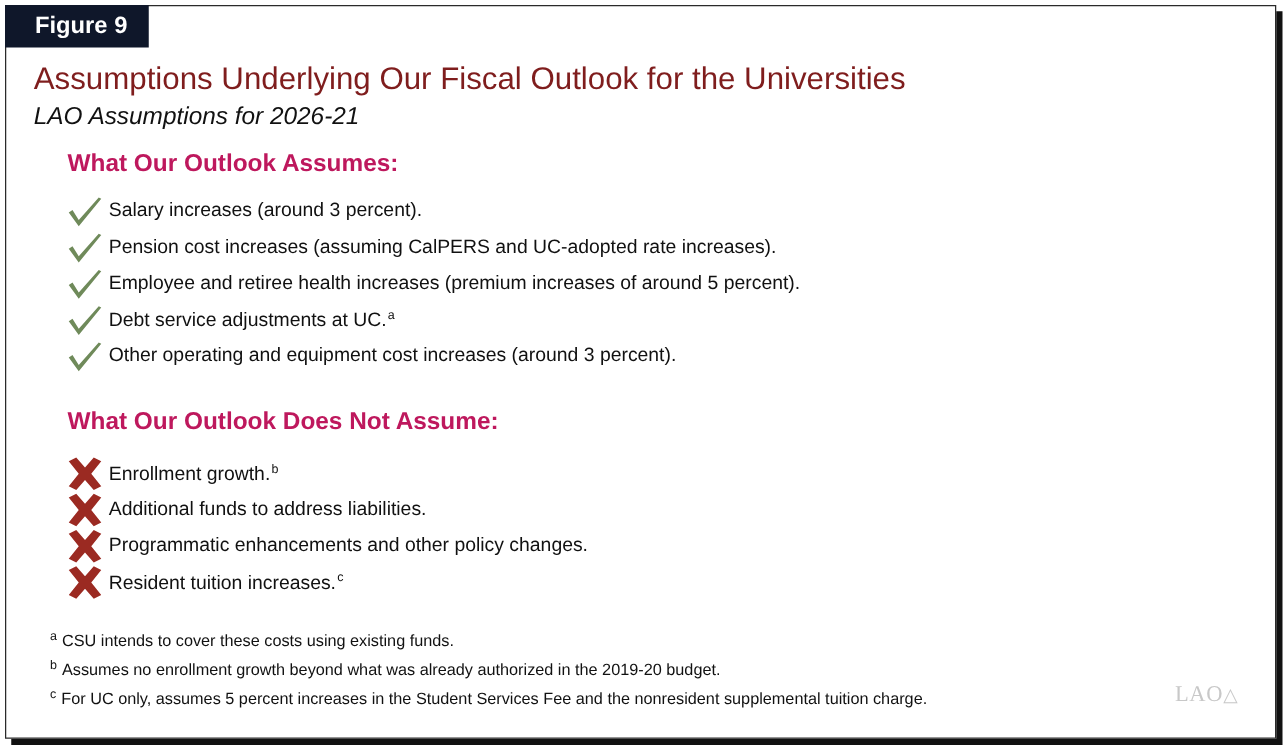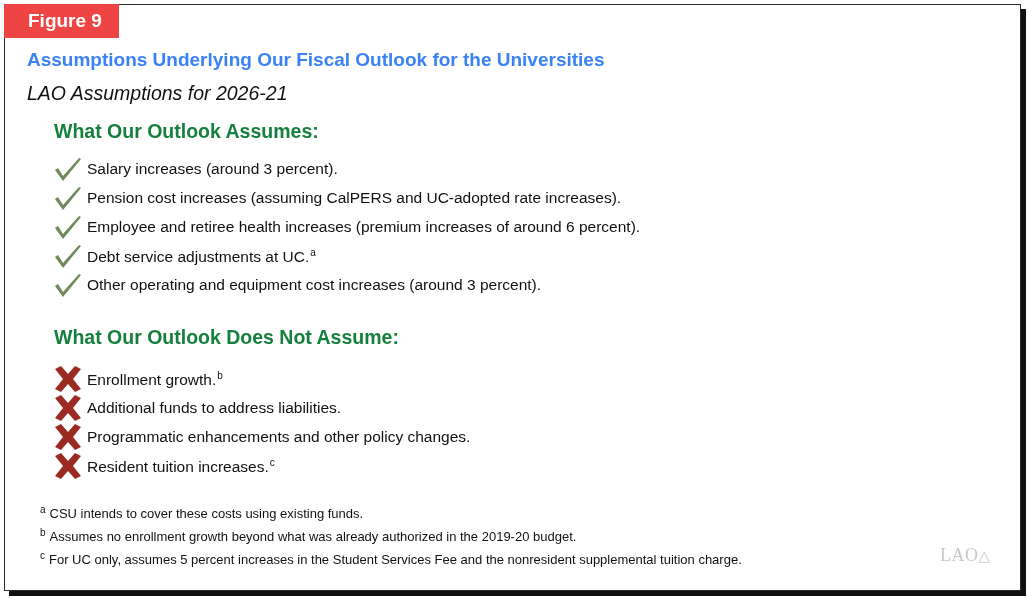--- a/index.html
+++ b/index.html
@@ -5,33 +5,33 @@
     html, body { margin: 0; padding: 0; background: #ffffff; }
     body { width: 1028px; height: 599px; position: relative; overflow: hidden; font-family: "Liberation Sans", sans-serif; }
     .frame {
       position: absolute; left: 4px; top: 4px; width: 1017px; height: 587px;
       border: 1.5px solid #2a2a2a; background: #fff;
       box-shadow: 5px 5px 0 #111;
       box-sizing: border-box;
     }
     .fig-tab {
       position: absolute; left: 4px; top: 4px; width: 115px; height: 34px;
-      background: #ef4444; color: #fff; font-weight: bold; font-size: 19px;
+      background: #0f172a; color: #fff; font-weight: bold; font-size: 19px;
       line-height: 34px; padding-left: 24px; box-sizing: border-box;
     }
     .title {
-      position: absolute; left: 27px; top: 49px; color: #3b82f6;
-      font-weight: bold; font-size: 19px; white-space: nowrap;
+      position: absolute; left: 27px; top: 49px; color: #7f1d1d;
+      font-weight: normal; font-size: 25px; white-space: nowrap;
     }
     .subtitle {
       position: absolute; left: 27px; top: 82px; color: #111;
       font-style: italic; font-size: 19.5px; white-space: nowrap;
     }
     .section-head {
-      position: absolute; left: 54px; font-weight: bold; font-size: 19.5px; color: #15803d; white-space: nowrap;
+      position: absolute; left: 54px; font-weight: bold; font-size: 19.5px; color: #be185d; white-space: nowrap;
     }
     .item { position: absolute; left: 52px; height: 28px; display: flex; align-items: center; white-space: nowrap; }
     .item .icon { width: 32px; height: 28px; display: inline-block; position: relative; }
     .item .text { font-size: 15.5px; color: #111; margin-left: 3px; }
     .item .text sup { font-size: 10px; vertical-align: 6px; margin-left: 1px; }
     .notes { position: absolute; left: 40px; }
     .note { position: absolute; left: 0; font-size: 13px; color: #111; white-space: nowrap; }
     .note sup { font-size: 10px; vertical-align: 5px; margin-right: 4px; }
     .logo {
       position: absolute; left: 940px; top: 545px; color: #c8c8c8;
@@ -57,21 +57,21 @@
 <div class="item" style="top:184px">
   <span class="icon"><svg width="32" height="28" viewBox="0 0 32 28">
         <path d="M3 15 L6 13 L11 21 L27 3 L29 4 L11 26 Z" fill="#6f8a5a"></path>
       </svg></span>
   <span class="text">Pension cost increases (assuming CalPERS and UC-adopted rate increases).</span>
 </div>
 <div class="item" style="top:213px">
   <span class="icon"><svg width="32" height="28" viewBox="0 0 32 28">
         <path d="M3 15 L6 13 L11 21 L27 3 L29 4 L11 26 Z" fill="#6f8a5a"></path>
       </svg></span>
-  <span class="text">Employee and retiree health increases (premium increases of around 6 percent).</span>
+  <span class="text">Employee and retiree health increases (premium increases of around 5 percent).</span>
 </div>
 <div class="item" style="top:242px">
   <span class="icon"><svg width="32" height="28" viewBox="0 0 32 28">
         <path d="M3 15 L6 13 L11 21 L27 3 L29 4 L11 26 Z" fill="#6f8a5a"></path>
       </svg></span>
   <span class="text"><span>Debt service adjustments at UC.</span><sup>a</sup></span>
 </div>
 <div class="item" style="top:271px">
   <span class="icon"><svg width="32" height="28" viewBox="0 0 32 28">
         <path d="M3 15 L6 13 L11 21 L27 3 L29 4 L11 26 Z" fill="#6f8a5a"></path>

